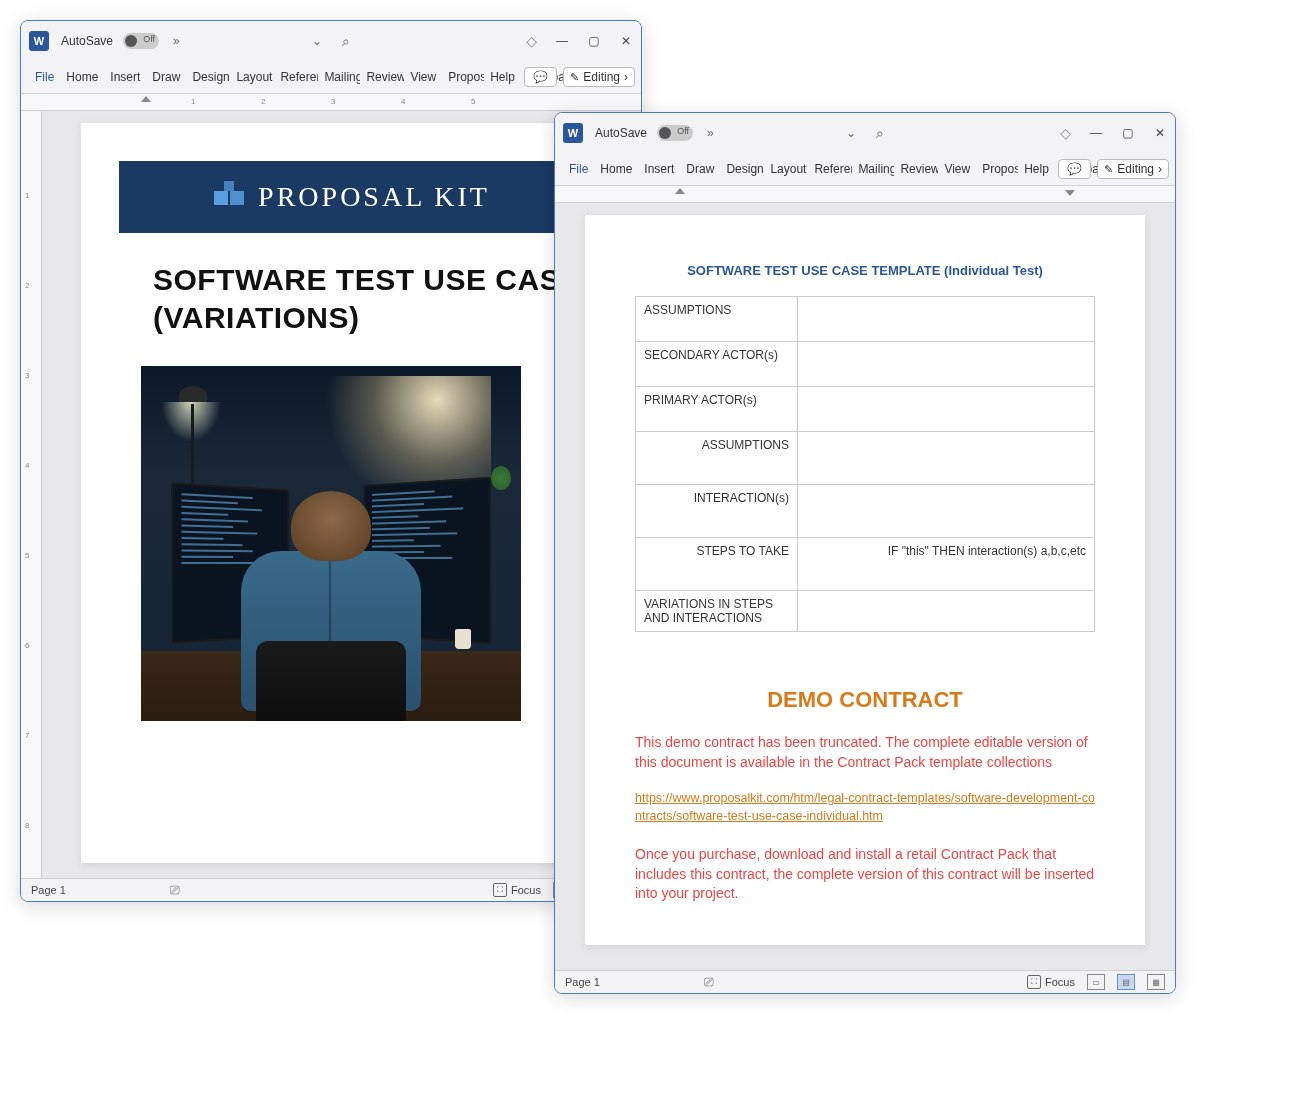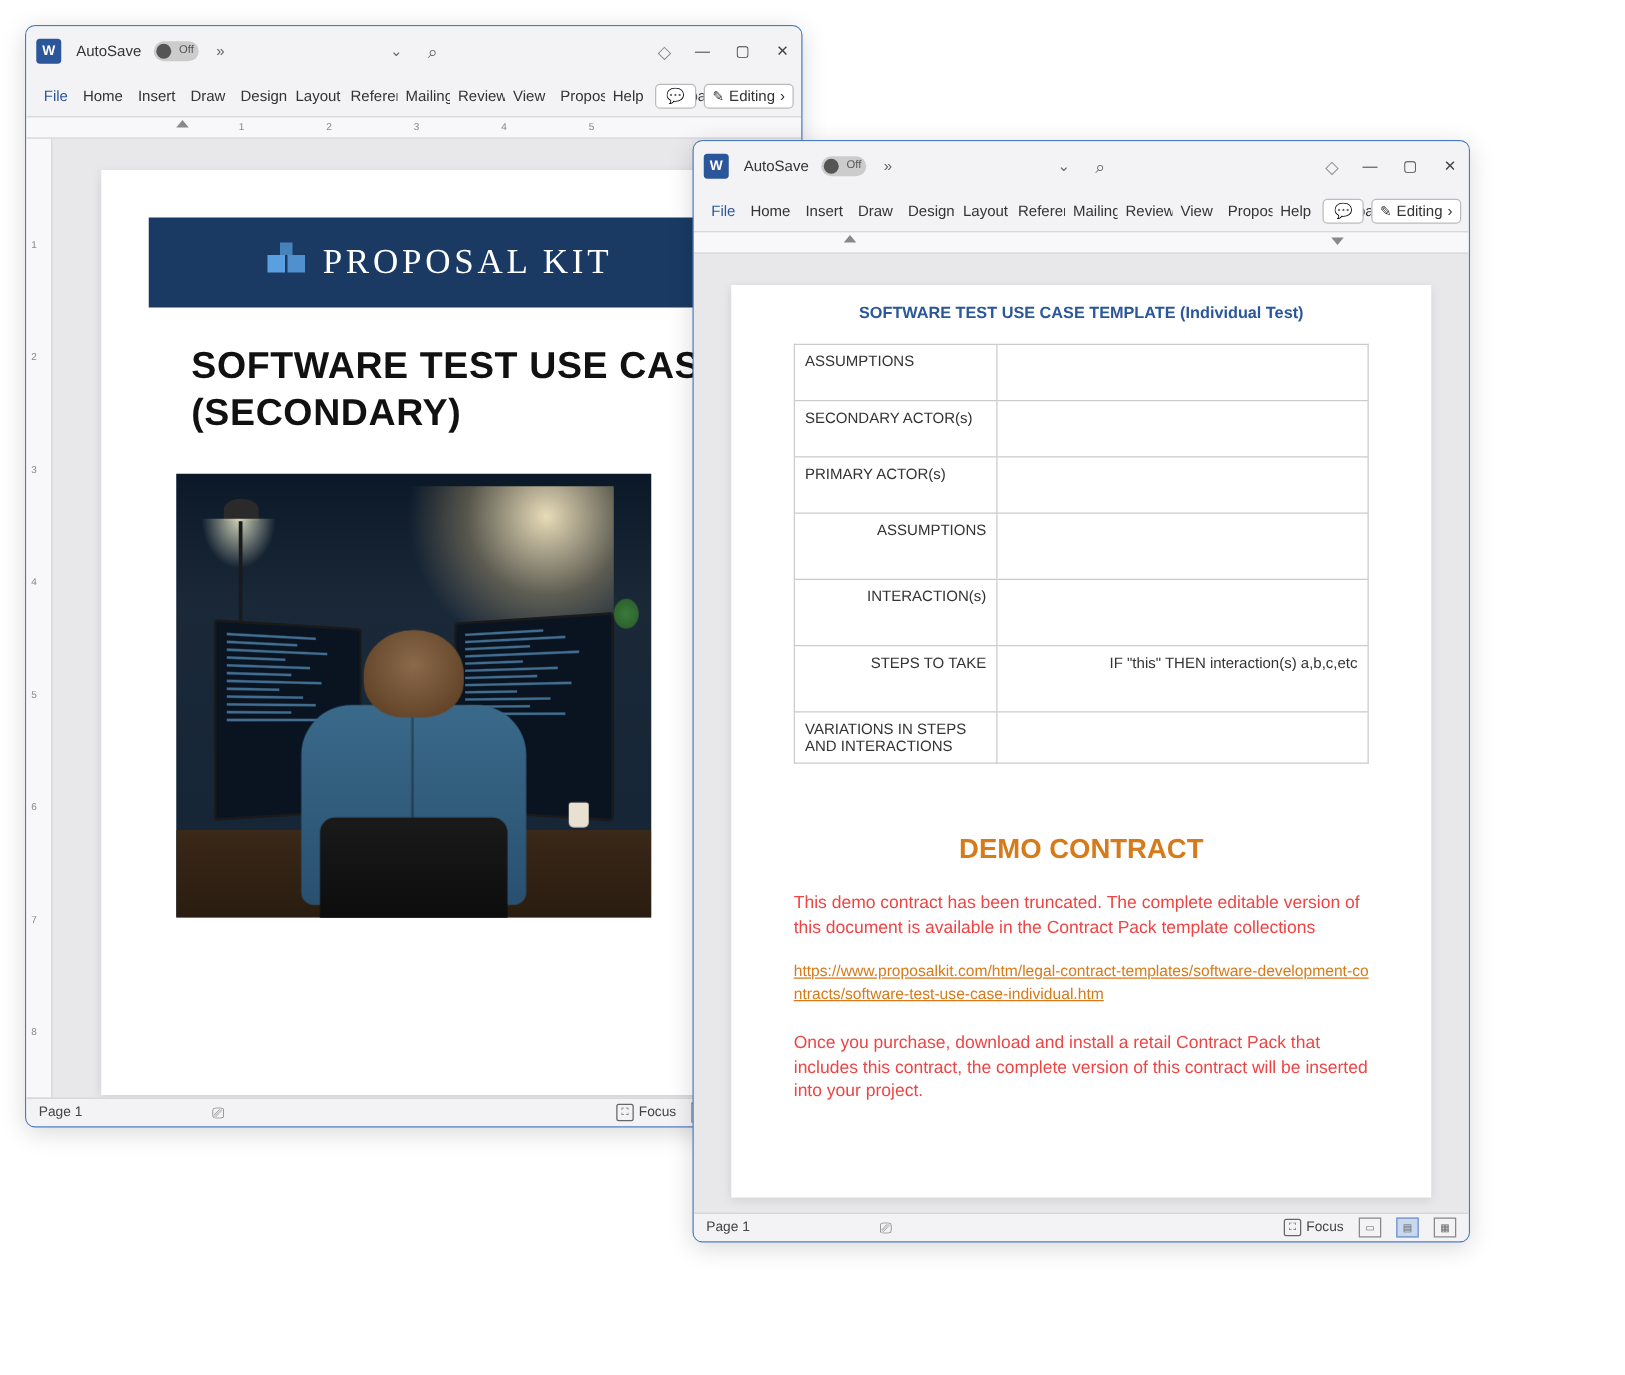--- a/index.html
+++ b/index.html
@@ -224,21 +224,20 @@
   color: #888;
 }
 .vruler-tick {
   position: absolute;
   left: 4px;
 }
 .page {
   background: #fff;
   box-shadow: 0 2px 8px rgba(0,0,0,0.1);
   position: relative;
-  margin-top: 13px;
 }
 .statusbar {
   height: 22px;
   background: #f3f3f5;
   border-top: 1px solid #d0d0d0;
   display: flex;
   align-items: center;
   padding: 0 10px;
   font-size: 11px;
   color: #444;
@@ -436,21 +435,21 @@
 
 #win2 {
   left: 554px;
   top: 112px;
   width: 620px;
   height: 880px;
 }
 #win2 .page {
   width: 560px;
   height: 730px;
-  padding: 14px 50px;
+  padding: 48px 50px;
   box-sizing: border-box;
 }
 .template-title {
   color: #2b579a;
   font-size: 13px;
   font-weight: 600;
   text-align: center;
   margin-bottom: 18px;
 }
 .template-table {
@@ -583,21 +582,21 @@
       <div class="pk-banner">
         <span class="pk-logo">
           <span class="sq sq1"></span>
             <span class="sq sq2"></span>
             <span class="sq sq3"></span>
         </span>
         <span class="pk-text">PROPOSAL KIT</span>
       </div>
       <div class="doc-title">
         <div>SOFTWARE TEST USE CASE</div>
-        <div>(SECONDARY)</div>
+        <div>(VARIATIONS)</div>
       </div>
       <div class="hero-img">
         <div class="light"></div>
         <div class="lamp">
             <div class="lamp-head"></div>
             <div class="lamp-glow"></div>
             <div class="lamp-arm"></div>
           </div>
         <div class="monitor mon1">
             <div class="code-lines">

